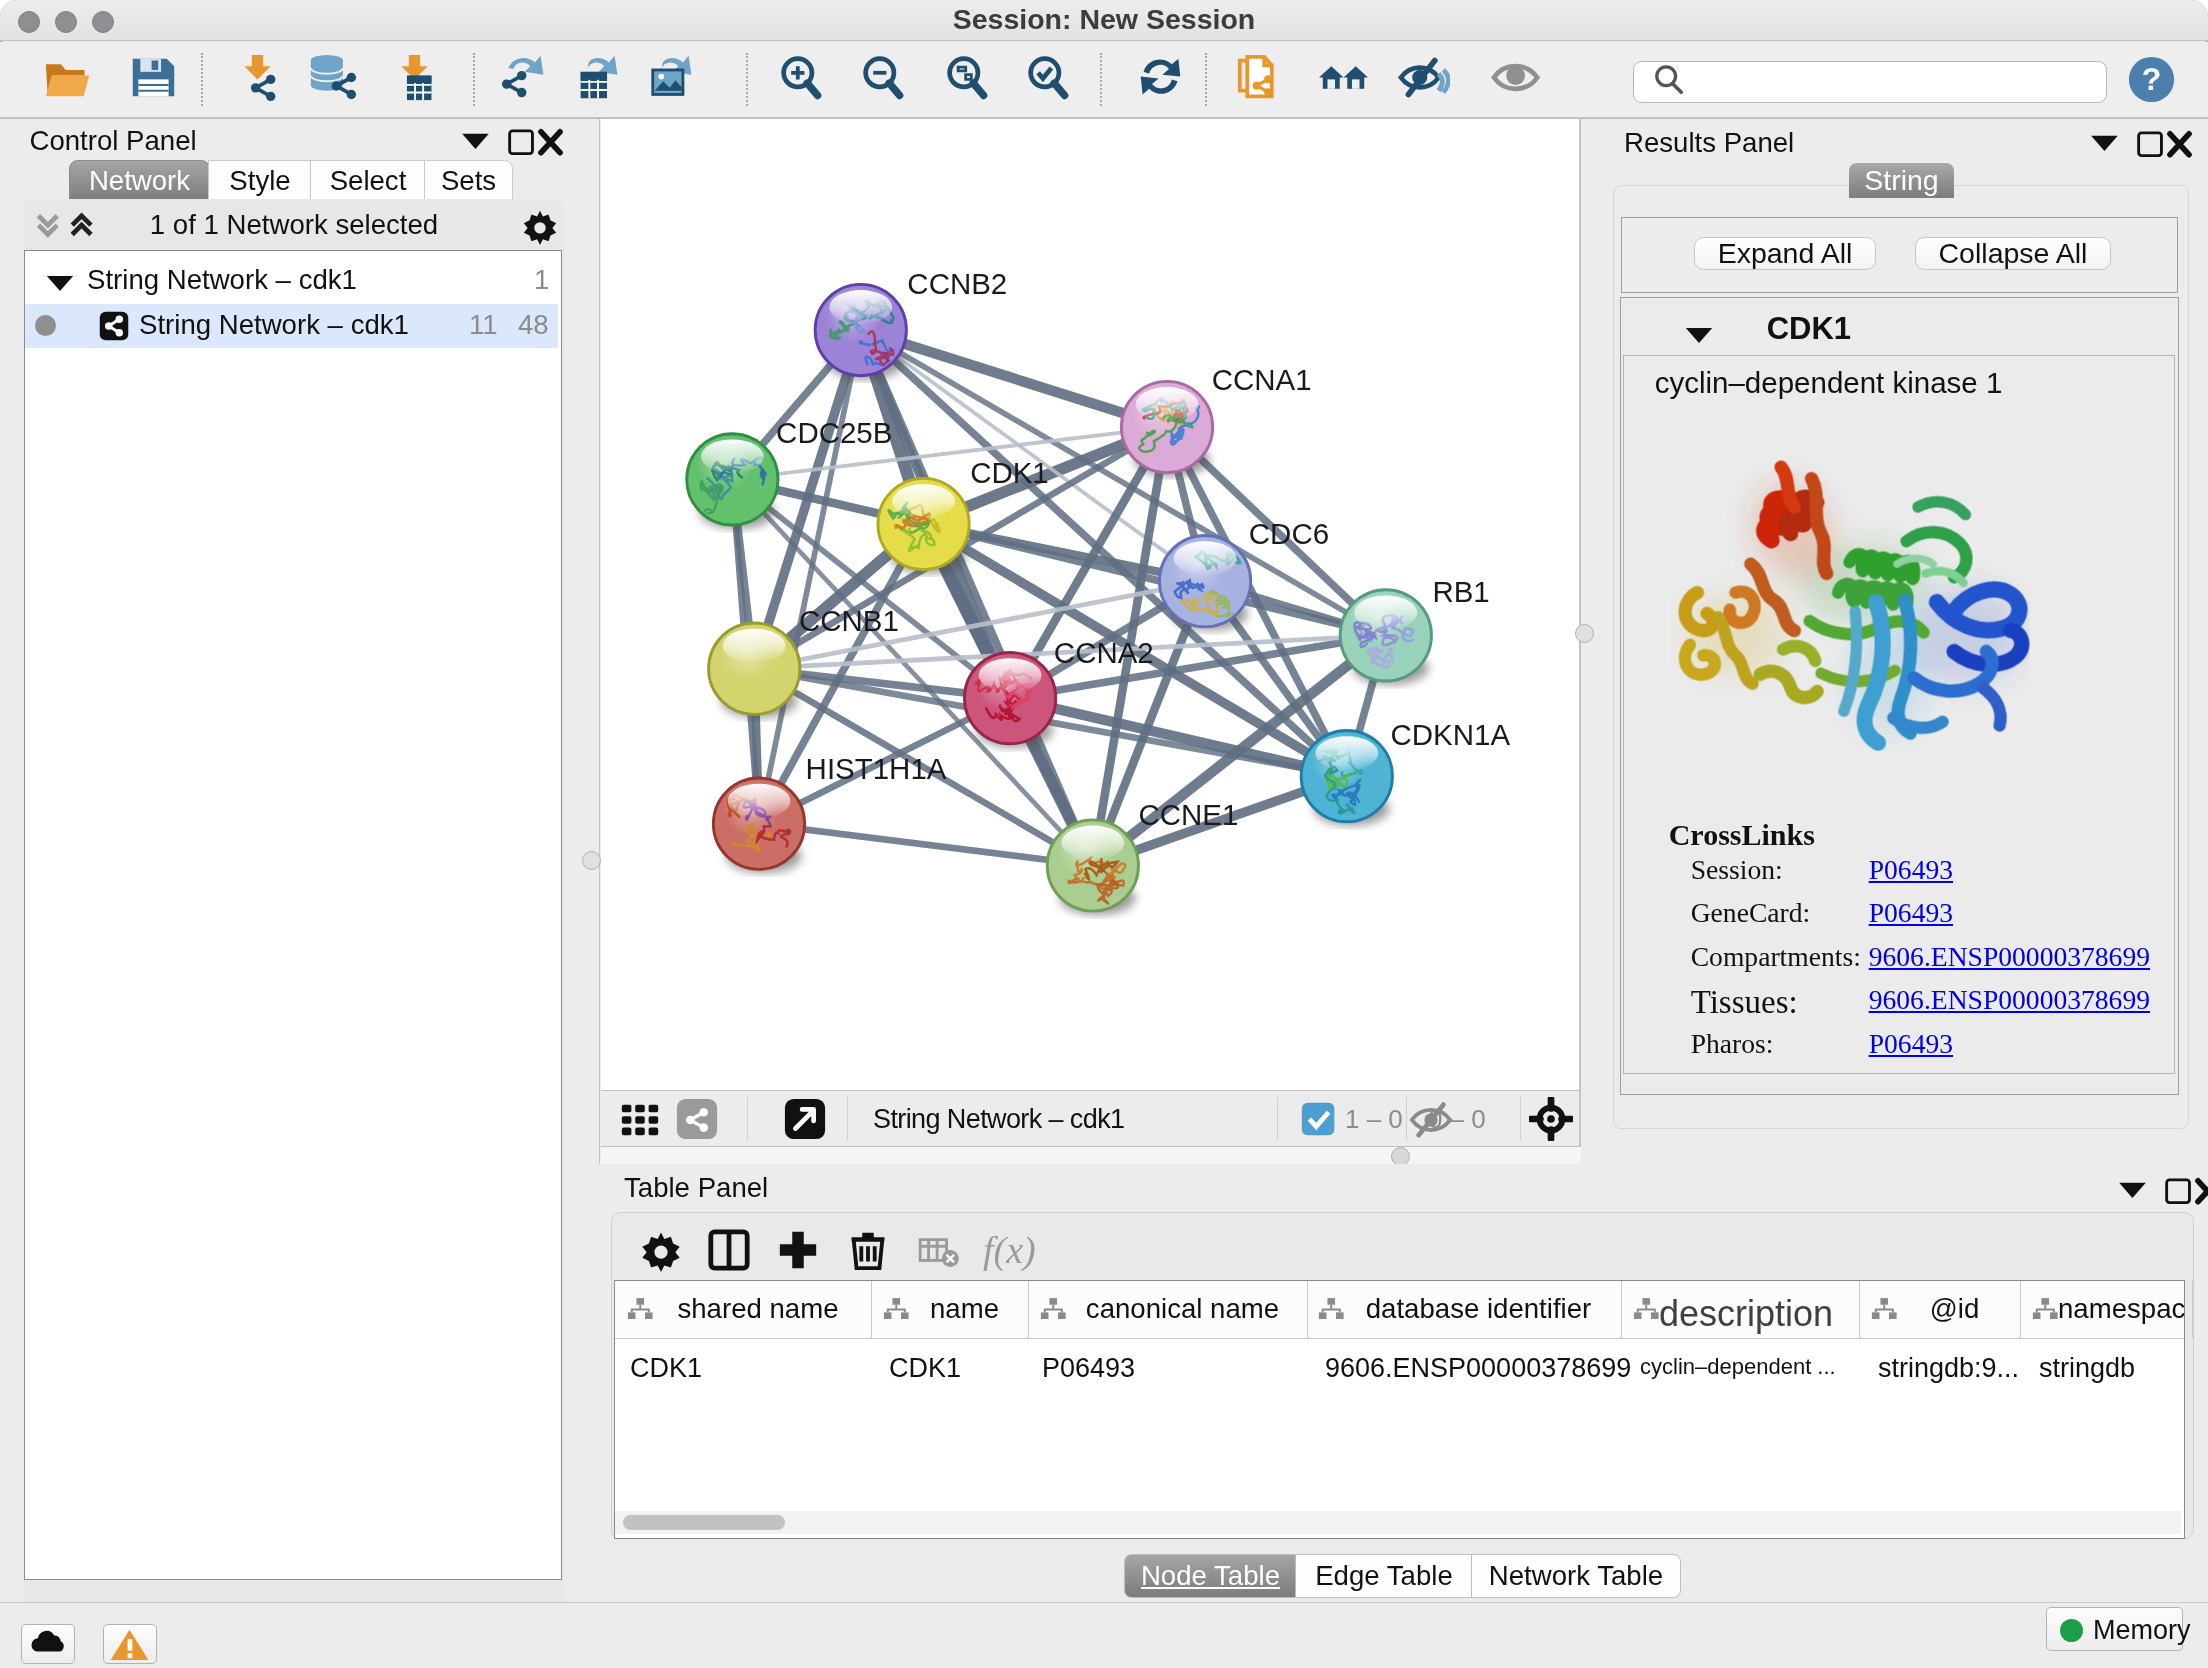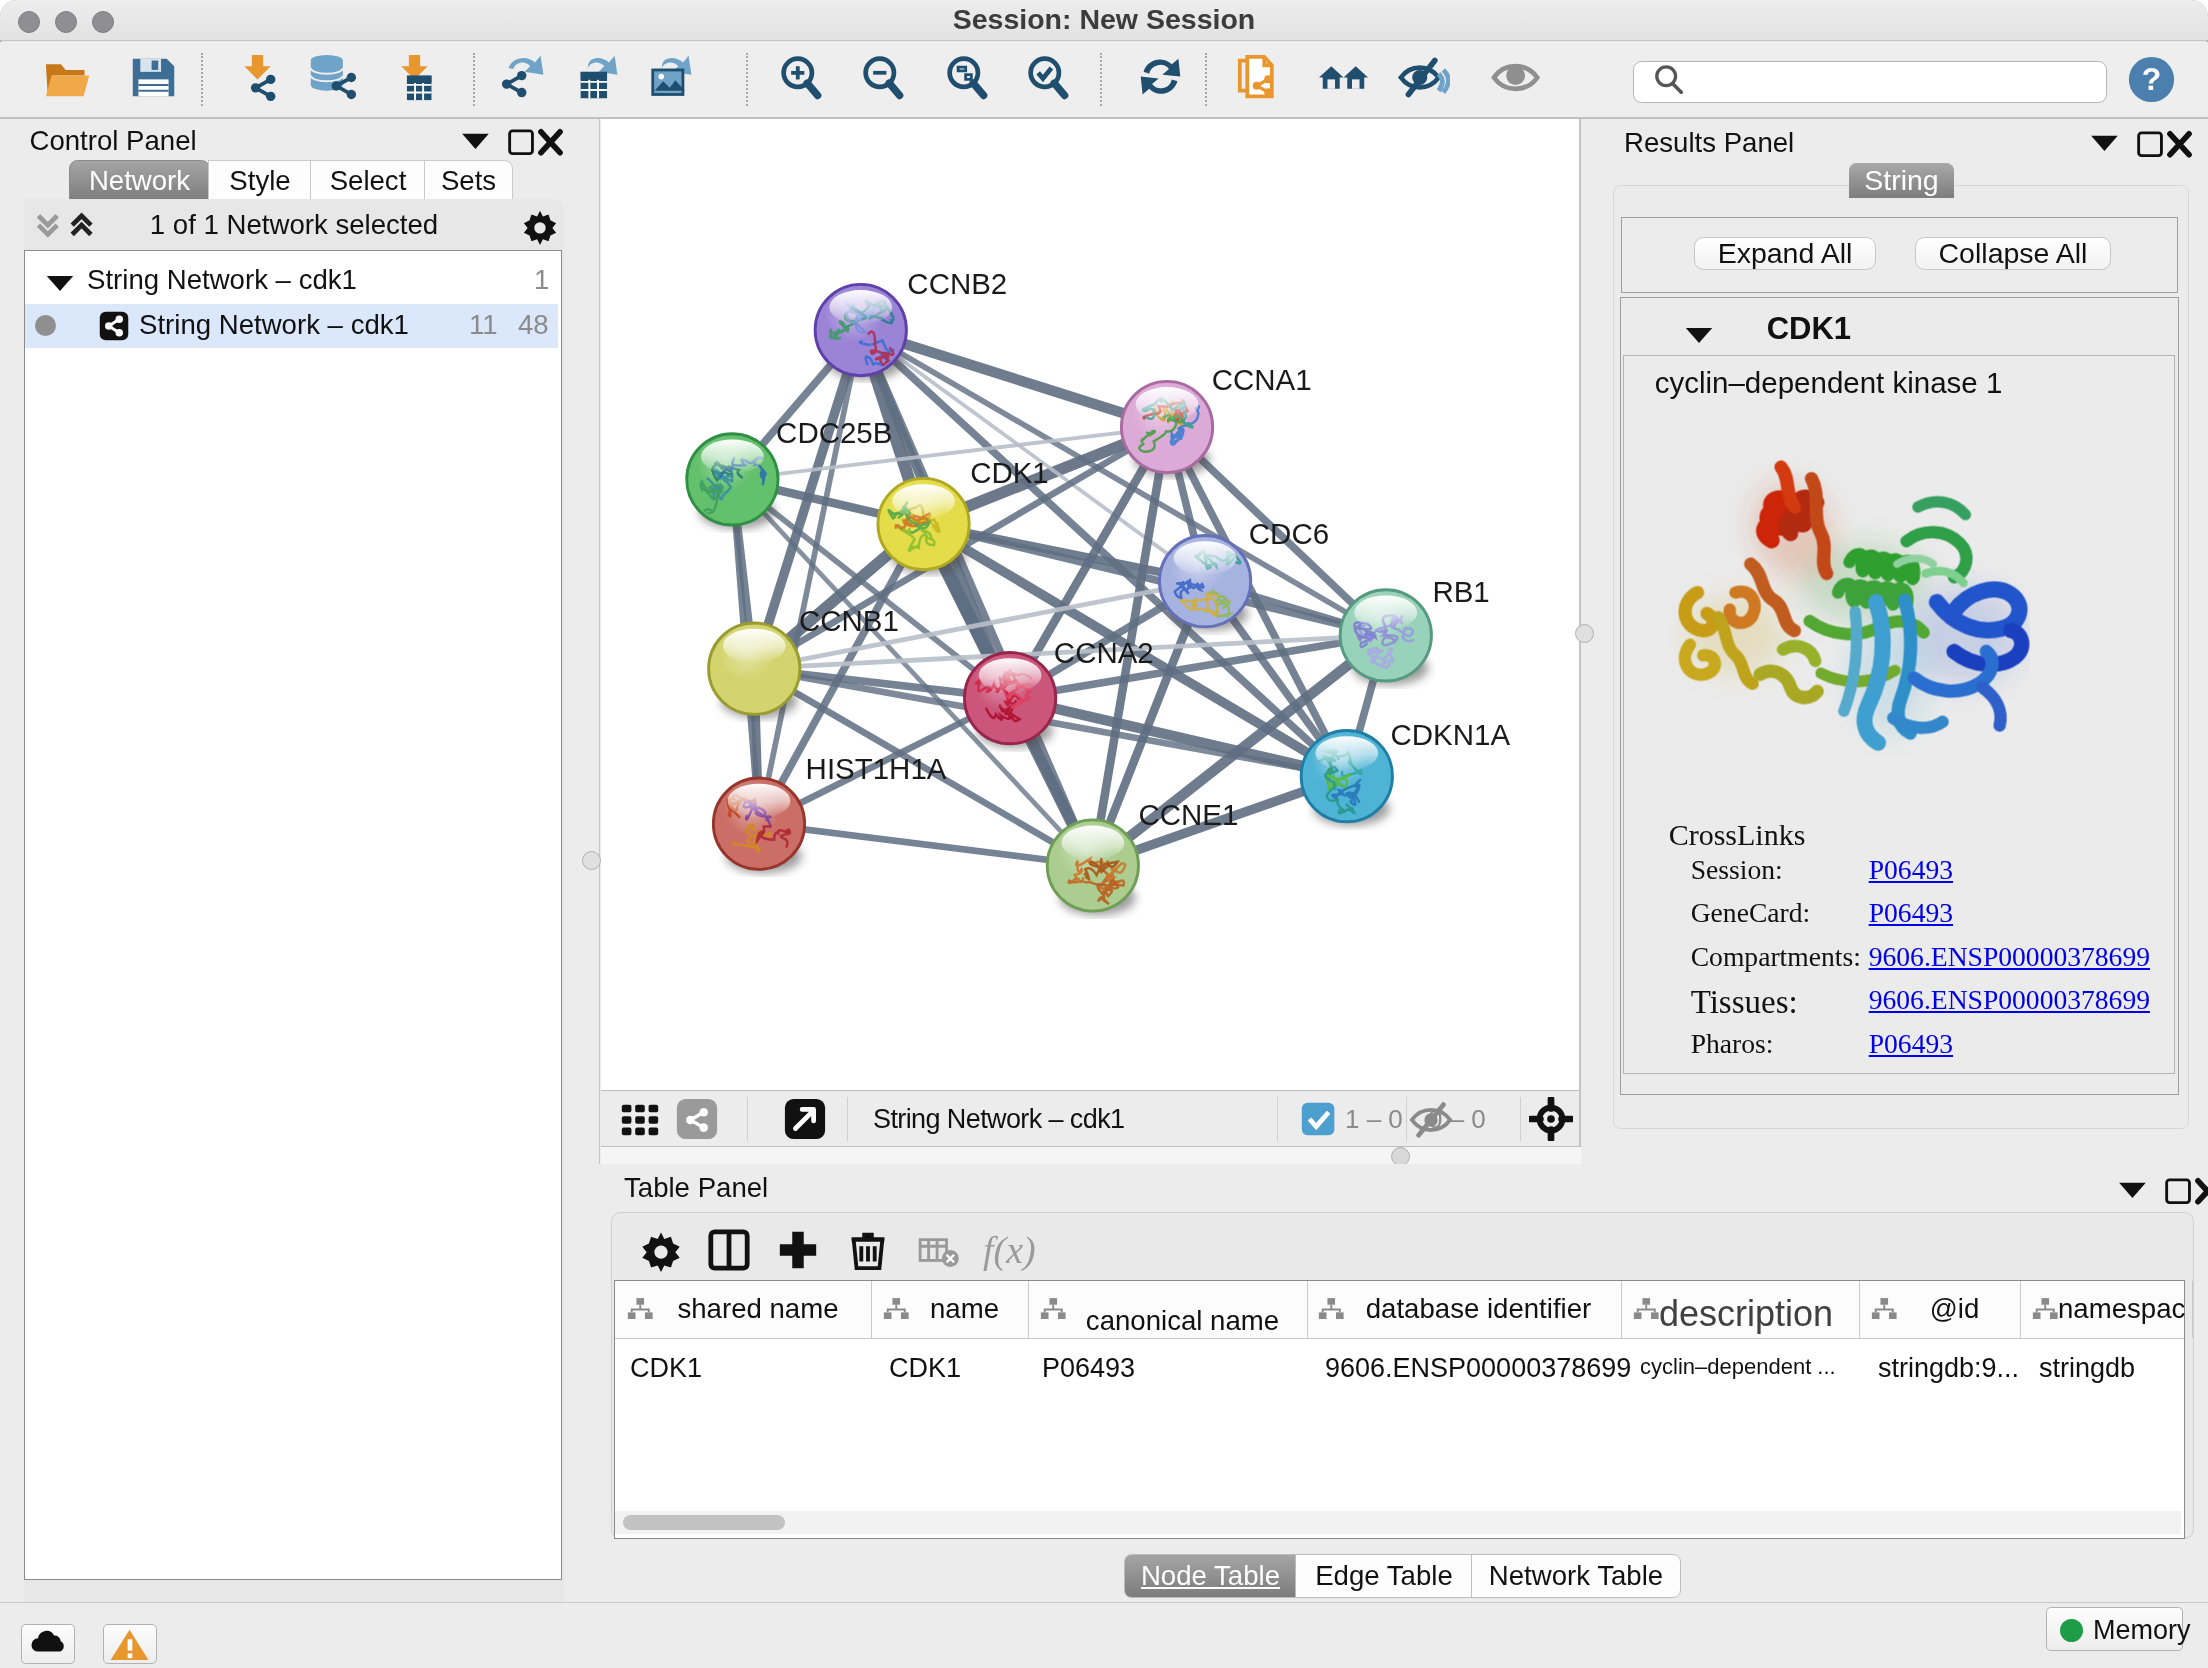--- a/index.html
+++ b/index.html
@@ -653,21 +653,21 @@
 <path d="M196 170 C200 205 196 245 184 275" fill="none" stroke="#55aacc" stroke-width="12" stroke-linecap="round" stroke-linejoin="round" opacity="1.0"></path>
 <path d="M282 160 C300 184 326 194 350 188 C372 182 374 162 360 152 C342 140 314 150 300 170" fill="none" stroke="#2255cc" stroke-width="17" stroke-linecap="round" stroke-linejoin="round" opacity="1.0"></path>
 <path d="M300 212 C320 228 348 230 364 218 C376 208 372 192 360 190" fill="none" stroke="#1a3fbf" stroke-width="16" stroke-linecap="round" stroke-linejoin="round" opacity="1.0"></path>
 <path d="M258 240 C278 256 306 258 326 246 C342 236 344 220 334 212" fill="none" stroke="#2a6fd0" stroke-width="14" stroke-linecap="round" stroke-linejoin="round" opacity="1.0"></path>
 <path d="M236 282 C252 294 274 296 288 286" fill="none" stroke="#3388cc" stroke-width="13" stroke-linecap="round" stroke-linejoin="round" opacity="1.0"></path>
 <path d="M330 250 C344 260 352 274 348 290" fill="none" stroke="#2f5fc8" stroke-width="13" stroke-linecap="round" stroke-linejoin="round" opacity="1.0"></path>
 <path d="M270 130 C285 124 300 128 310 140" fill="none" stroke="#7fcf8f" stroke-width="9" stroke-linecap="round" stroke-linejoin="round" opacity="1.0"></path>
 <path d="M240 120 C252 112 268 112 278 120" fill="none" stroke="#8fd0a0" stroke-width="8" stroke-linecap="round" stroke-linejoin="round" opacity="1.0"></path>
 </g>
           </svg>
-        <div class="serif abs" style="left:48px;top:520px;font-size:30px;font-weight:400;color:#111;">CrossLinks</div>
+        <div class="serif abs" style="left:48px;top:520px;font-size:30px;font-weight:700;color:#111;">CrossLinks</div>
         <div class="serif abs" style="left:70px;top:556px;font-size:27.6px;color:#111;">Session:</div>
         <div class="serif abs link" style="left:248px;top:556px;font-size:27.6px;">P06493</div>
         <div class="serif abs" style="left:70px;top:599px;font-size:27.6px;color:#111;">GeneCard:</div>
         <div class="serif abs link" style="left:248px;top:599px;font-size:27.6px;">P06493</div>
         <div class="serif abs" style="left:70px;top:643px;font-size:27.6px;color:#111;">Compartments:</div>
         <div class="serif abs link" style="left:248px;top:643px;font-size:27.6px;">9606.ENSP00000378699</div>
         <div class="serif abs" style="left:70px;top:686px;font-size:33px;color:#111;">Tissues:</div>
         <div class="serif abs link" style="left:248px;top:686px;font-size:27.6px;">9606.ENSP00000378699</div>
         <div class="serif abs" style="left:70px;top:730px;font-size:27.6px;color:#111;">Pharos:</div>
         <div class="serif abs link" style="left:248px;top:730px;font-size:27.6px;">P06493</div>
@@ -725,21 +725,21 @@
                 </svg></span>
 <div style="position:absolute;left:38px;top:12.4px;width:111px;text-align:center;font-size:27.6px;color:#111;white-space:nowrap;">name</div>
             </div>
 <div style="position:absolute;left:413px;top:0;width:279px;height:57px;border-right:1.9px solid #c9c9c9;">
 <span style="position:absolute;left:11.4px;top:16px;"><svg width="28.5" height="25" viewBox="0 0 30 26">
                   <rect x="11" y="1" width="8" height="7" fill="#8a8a8a"></rect>
                   <rect x="2" y="16" width="8" height="7" fill="#8a8a8a"></rect>
                   <rect x="20" y="16" width="8" height="7" fill="#8a8a8a"></rect>
                   <path d="M15 8 v5 M6 16 v-3 h18 v3" stroke="#8a8a8a" stroke-width="2" fill="none"></path>
                 </svg></span>
-<div style="position:absolute;left:38px;top:12.4px;width:233px;text-align:center;font-size:27.6px;color:#111;white-space:nowrap;margin-top:12px;">canonical name</div>
+<div style="position:absolute;left:38px;top:12.4px;width:233px;text-align:center;font-size:27.6px;color:#111;white-space:nowrap;">canonical name</div>
             </div>
 <div style="position:absolute;left:691px;top:0;width:315px;height:57px;border-right:1.9px solid #c9c9c9;">
 <span style="position:absolute;left:11.4px;top:16px;"><svg width="28.5" height="25" viewBox="0 0 30 26">
                   <rect x="11" y="1" width="8" height="7" fill="#8a8a8a"></rect>
                   <rect x="2" y="16" width="8" height="7" fill="#8a8a8a"></rect>
                   <rect x="20" y="16" width="8" height="7" fill="#8a8a8a"></rect>
                   <path d="M15 8 v5 M6 16 v-3 h18 v3" stroke="#8a8a8a" stroke-width="2" fill="none"></path>
                 </svg></span>
 <div style="position:absolute;left:38px;top:12.4px;width:269px;text-align:center;font-size:27.6px;color:#111;white-space:nowrap;">database identifier</div>
             </div>

